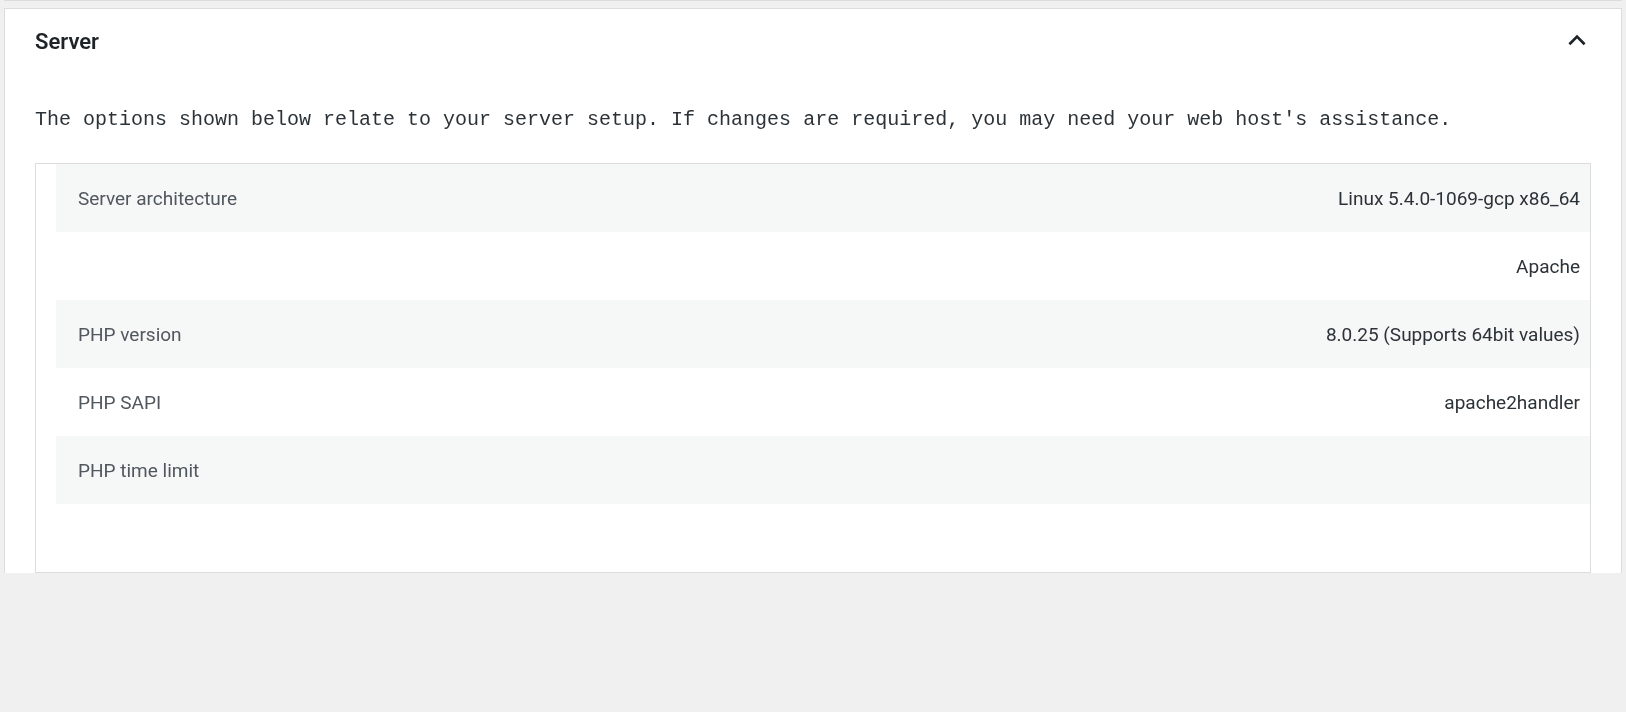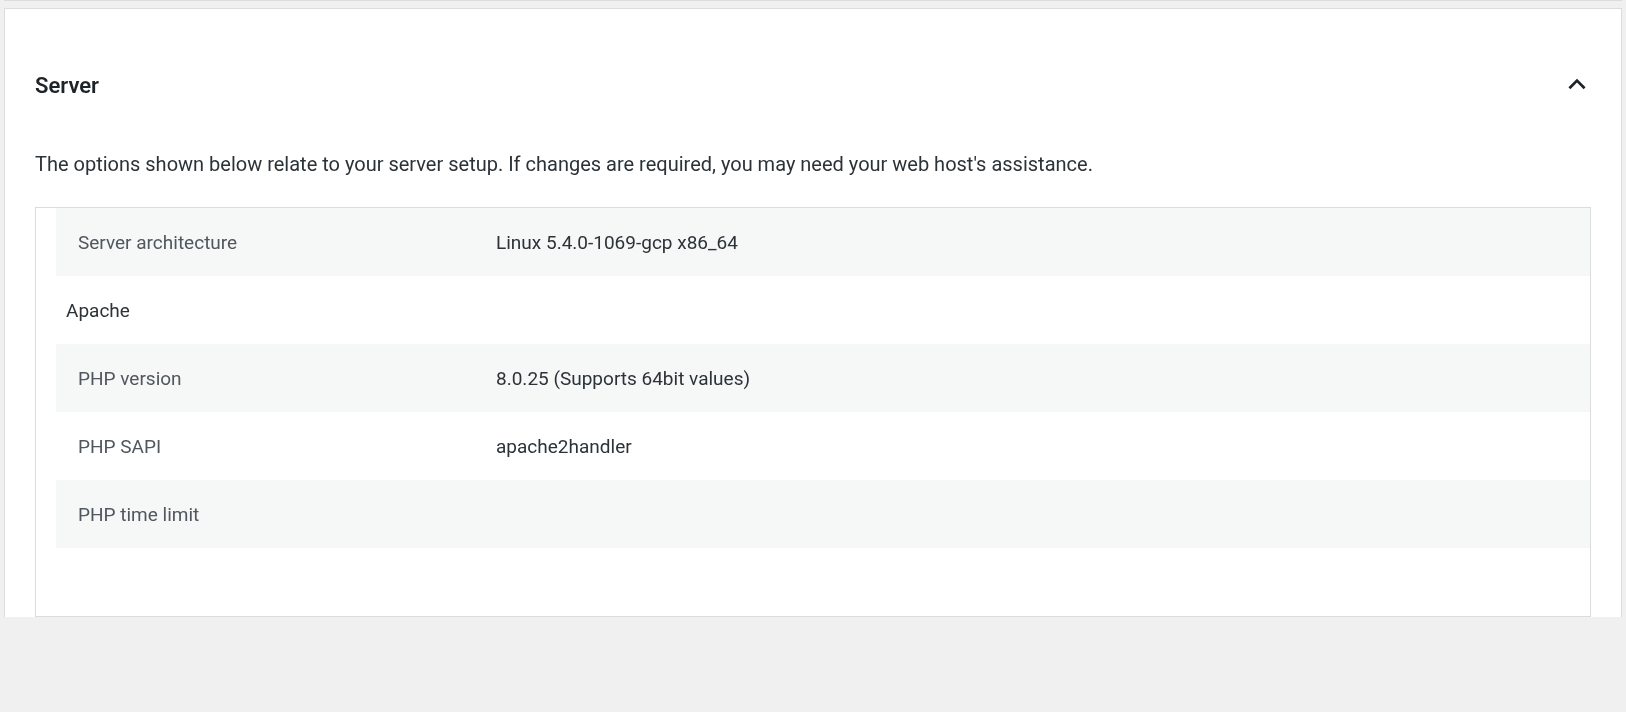--- a/index.html
+++ b/index.html
@@ -12,21 +12,20 @@
       background: #f0f0f1;
       color: #2c3338;
       font-size: 14px;
     }
     .panel-header {
       display: flex;
       align-items: center;
       justify-content: space-between;
       padding: 18px 30px 10px 30px;
       cursor: pointer;
-      margin-top: 44px;
     }
     .panel-title {
       font-size: 22px;
       font-weight: 600;
       color: #1d2327;
     }
     .chevron {
       width: 28px;
       height: 28px;
       display: flex;
@@ -42,20 +41,21 @@
     }
     .panel-body {
       padding: 10px 30px 0 30px;
     }
     .panel-description {
       font-size: 20px;
       color: #2c3338;
       margin-bottom: 28px;
       line-height: 1.5;
       padding-top: 30px;
+      font-family: Liberation Mono, monospace;
     }
     .info-table {
       width: 100%;
       border: 1px solid #dcdcde;
       border-collapse: collapse;
       padding-left: 20px;
     }
     .info-row {
       display: flex;
       align-items: center;
@@ -71,20 +71,21 @@
       width: 430px;
       padding: 18px 10px 18px 22px;
       font-size: 19px;
       color: #50575e;
     }
     .info-value {
       flex: 1;
       padding: 18px 10px;
       font-size: 19px;
       color: #2c3338;
+      text-align: right;
     }
     .container {
       border-left: 4px solid #f0f0f1;
       border-right: 4px solid #f0f0f1;
       padding: 0;
     }
     .top-divider {
       height: 8px;
       background: #f0f0f1;
       border-top: 1px solid #dcdcde;

